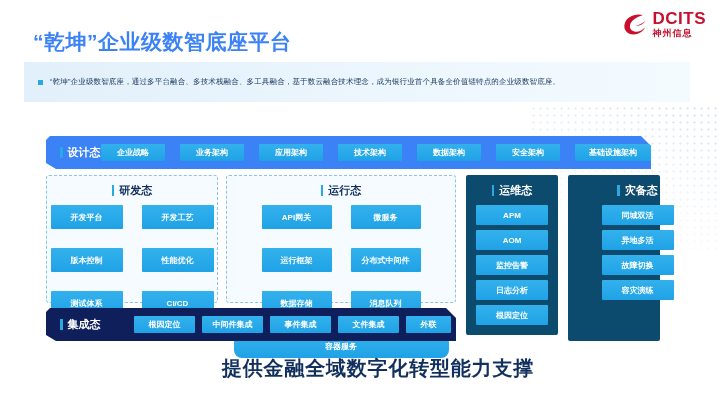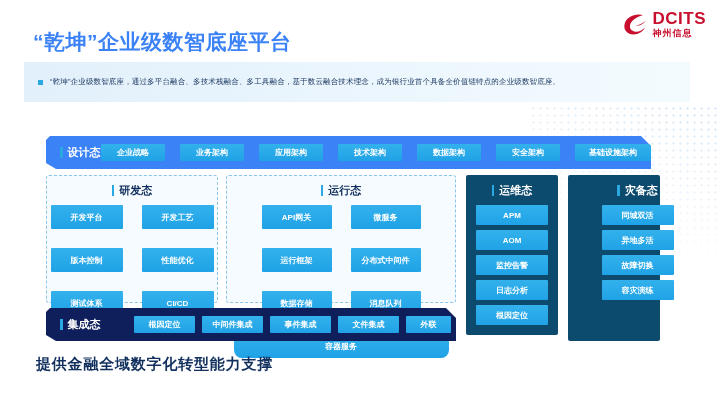--- a/index.html
+++ b/index.html
@@ -95,22 +95,22 @@
     position:absolute;top:39px;background:#0c4a6e;
     display:flex;flex-direction:column;align-items:center;
     padding-top:8px;box-sizing:border-box;border-radius:2px;
   }
   .col .sect-label{margin-bottom:7px;}
   .col .chip{width:72px;height:20px;margin-bottom:5px;}
   #col-ops{left:420px;width:92px;height:160px;}
   #col-dr{left:522px;width:92px;height:166px;padding-left:47px;}
   
   .caption{
-    position:absolute;left:0;right:0;top:355px;text-align:left;
-    font-size:15px;font-weight:bold;color:#12305e;letter-spacing:.8px;padding-left:36px;
+    position:absolute;left:0;right:0;top:355px;text-align:center;
+    font-size:20px;font-weight:bold;color:#12305e;letter-spacing:.8px;padding-left:36px;
   }
 </style>
 </head>
 <body>
 
 <div class="dots"></div>
 
 <div class="logo">
   <svg class="logo-mark" viewBox="0 0 26 24">
     <path d="M21 3C13 1 4 5 2.5 12.5 1.4 18 5.5 22.5 11.5 22.5c5 0 9.5-3 11.5-7-3 3.2-6.6 4.6-9.9 4.2-3.6-.5-5.8-3.2-5-6.6C8.9 9 13.3 5.6 21 3z" fill="#c8102e"></path>

